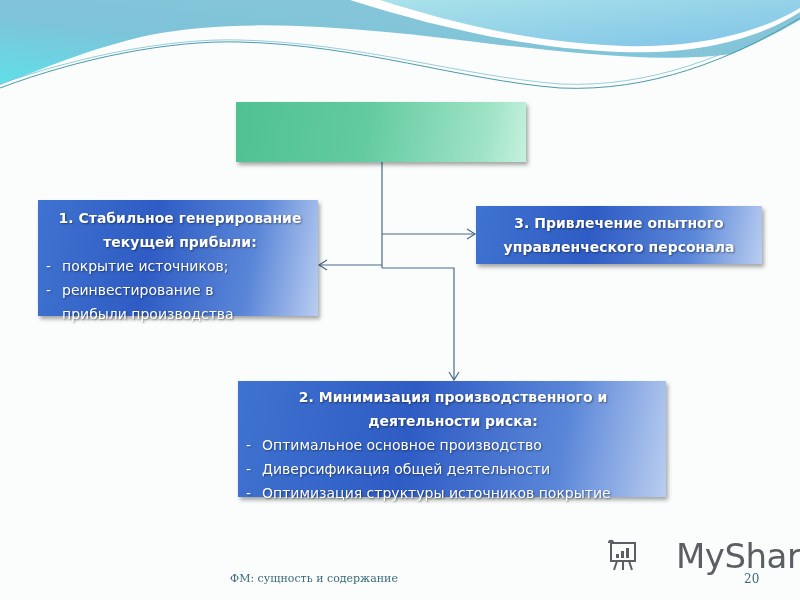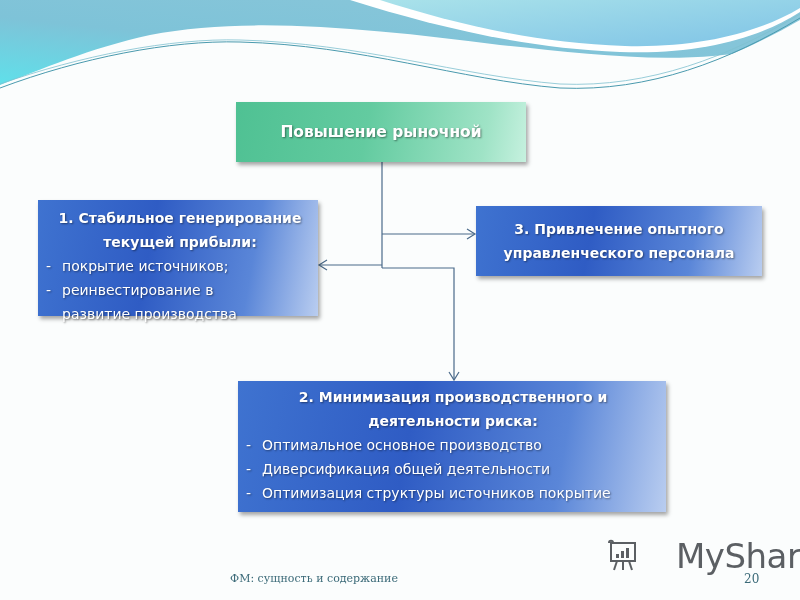--- a/index.html
+++ b/index.html
@@ -18,24 +18,24 @@
   .box-green {
     left: 236px; top: 102px; width: 290px; height: 60px;
     background: linear-gradient(100deg, #4fc193 0%, #63cba0 45%, #9fe3c6 85%, #c6f1df 100%);
     display: flex; flex-direction: column; align-items: center; justify-content: center;
     font-size: 15.5px; line-height: 23px; text-align: center;
   }
   .box-blue {
     background: linear-gradient(100deg, #3f73d0 0%, #2f5cc4 40%, #5a86d8 75%, #b9cdf0 100%);
   }
   .box1 { left: 38px; top: 200px; width: 280px; height: 116px; padding: 6px 4px 0 8px; font-size: 14px; line-height: 24px; }
-  .box3 { left: 476px; top: 206px; width: 286px; height: 70px;
+  .box3 { left: 476px; top: 206px; width: 286px; height: 58px;
     display: flex; flex-direction: column; align-items: center; justify-content: center;
     font-size: 14px; line-height: 24px; text-align: center; }
-  .box2 { left: 238px; top: 381px; width: 428px; height: 131px; padding: 4px 6px 0 8px; font-size: 14px; line-height: 24px; }
+  .box2 { left: 238px; top: 381px; width: 428px; height: 116px; padding: 4px 6px 0 8px; font-size: 14px; line-height: 24px; }
   .title-line { text-align: center; display: block; }
   .bullet { display: flex; font-weight: normal; }
   .bullet .dash { width: 16px; flex: none; }
   .connectors { position: absolute; left: 0; top: 0; width: 800px; height: 600px; pointer-events: none; }
   .footer-text {
     position: absolute; left: 230px; top: 572px; font-family: "DejaVu Serif", serif;
     font-size: 11px; color: #3b6a78;
   }
   .page-num {
     position: absolute; left: 744px; top: 572px; font-family: "DejaVu Serif", serif;
@@ -75,37 +75,36 @@
     <line x1="382" y1="234" x2="474" y2="234"></line>
     <polyline points="467,229 475,234 467,239"></polyline>
     <line x1="382" y1="265" x2="320" y2="265"></line>
     <polyline points="327,260 319,265 327,270"></polyline>
     <polyline points="382,268 454,268 454,379"></polyline>
     <polyline points="449,372 454,380 459,372"></polyline>
   </g>
 </svg>
 
 <div class="box box-green">
-  <span>Повышение рыночной</span>
 </div>
 
 <div class="box box-blue box1">
   <span class="title-line">1. Стабильное генерирование</span>
   <span class="title-line">текущей прибыли:</span>
   <div class="bullet">
     <span class="dash">-</span>
     <span>покрытие источников;</span>
   </div>
   <div class="bullet">
     <span class="dash">-</span>
     <span>реинвестирование в</span>
   </div>
   <div class="bullet">
     <span class="dash"></span>
-    <span>развитие производства</span>
+    <span>прибыли производства</span>
   </div>
 </div>
 
 <div class="box box-blue box3">
   <span>3. Привлечение опытного</span>
   <span>управленческого персонала</span>
 </div>
 
 <div class="box box-blue box2">
   <span class="title-line">2. Минимизация производственного и</span>

